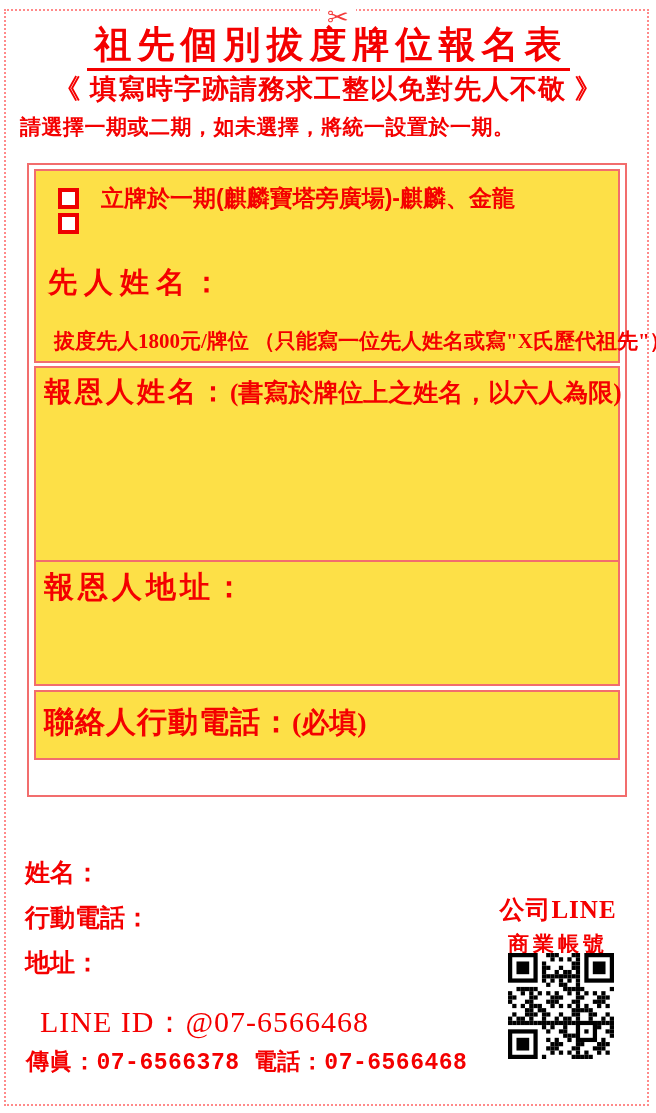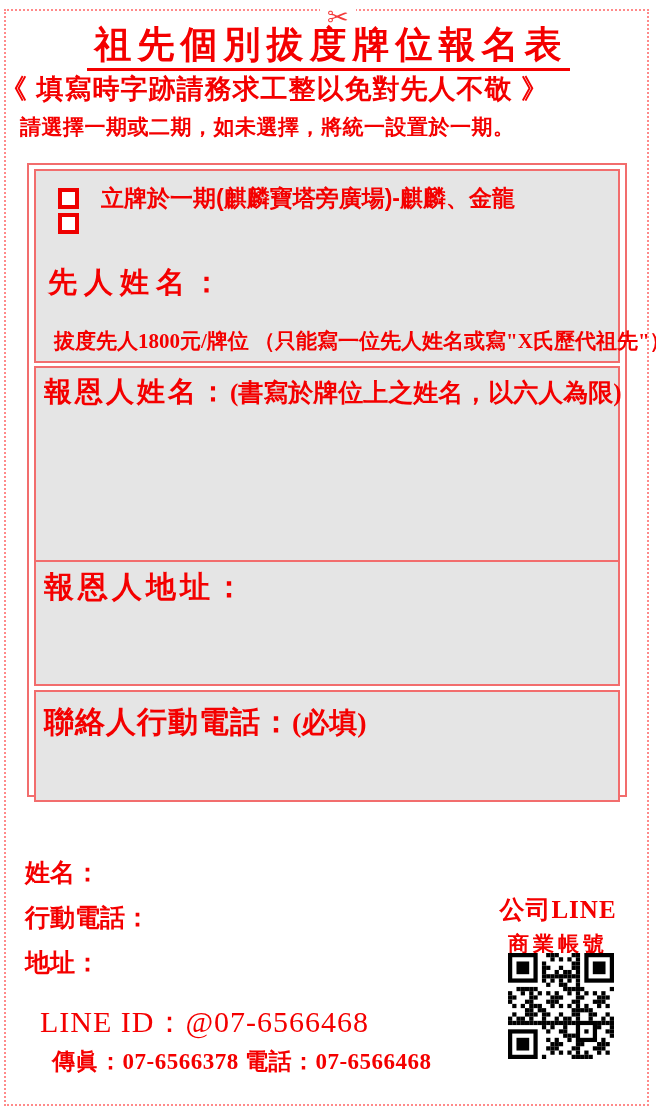--- a/index.html
+++ b/index.html
@@ -6,31 +6,31 @@
   .page{position:relative;width:656px;height:1113px;background:#ffffff;overflow:hidden;
         font-family:"Liberation Serif",serif;color:#f40000;}
   .abs{position:absolute;}
   
   .cutline{left:4px;top:9px;width:645px;height:1097px;border:2px dotted #ff8a8a;box-sizing:border-box;}
   .scissors{left:314px;top:-6px;font-size:26px;line-height:1;color:#f43b3b;background:#fff;padding:0 7px;}
   
   .title-wrap{left:0;top:24px;width:656px;text-align:center;}
   .title{display:inline-block;font-weight:bold;font-size:37px;letter-spacing:6px;
          border-bottom:3px solid #f40000;padding:0 2px 1px 8px;line-height:1.15;text-align:right;}
-  .subtitle{left:0;top:71px;width:656px;text-align:left;font-family:"Liberation Sans",sans-serif;
+  .subtitle{left:0;top:71px;width:656px;text-align:center;font-family:"Liberation Sans",sans-serif;
             font-weight:900;font-size:27px;letter-spacing:1px;}
   .instruction{left:20px;top:113px;width:630px;font-family:"Liberation Sans",sans-serif;
                font-weight:900;font-size:21px;letter-spacing:0.5px;}
   
   .outerbox{left:27px;top:163px;width:600px;height:634px;border:2px solid #f26d6d;box-sizing:border-box;}
-  .ibox{position:absolute;left:5px;width:586px;border:2px solid #f26d6d;box-sizing:border-box;background:#e5e5e5;}
+  .ibox{position:absolute;left:5px;width:586px;border:2px solid #f26d6d;box-sizing:border-box;background:#fde047;}
   .box1{top:4px;height:194px;}
   .box2{top:201px;height:231px;}
   .box3{top:395px;height:126px;}
-  .box4{top:525px;height:112px;padding-left:22px;}
+  .box4{top:525px;height:70px;padding-left:22px;}
   .cbrow{position:absolute;left:22px;display:flex;align-items:center;gap:22px;}
   .cbrow.r1{top:12px;} .cbrow.r2{top:42px;}
   .cb{width:21px;height:21px;border:4px solid #ee0000;box-sizing:border-box;background:#fff;flex:0 0 auto;}
   .cblabel{font-family:"Liberation Sans",sans-serif;font-weight:900;font-size:23px;white-space:nowrap;}
   .deceased-label{position:absolute;left:12px;top:92px;font-weight:bold;font-size:29px;letter-spacing:7px;}
   .price-note{position:absolute;left:18px;top:156px;font-weight:bold;font-size:21px;white-space:nowrap;}
   .box-heading{position:absolute;left:8px;top:5px;font-weight:bold;white-space:nowrap;}
   .h2main{font-size:28px;letter-spacing:3px;} .h2note{font-size:25px;letter-spacing:0;}
   .h3main{font-size:30px;letter-spacing:4px;}
   .h4main{font-size:30px;letter-spacing:1px;} .h4note{font-size:28px;}
@@ -41,21 +41,21 @@
   .invoice-required{font-family:"Liberation Serif",serif;font-weight:bold;font-size:21px;
                     letter-spacing:4px;vertical-align:4px;margin-left:8px;}
   .fld{font-family:"Liberation Sans",sans-serif;font-weight:900;font-size:25px;left:25px;white-space:nowrap;}
   .fld1{top:856px;} .fld2{top:901px;} .fld3{top:946px;}
   .line-acct{left:498px;top:893px;width:120px;text-align:center;font-weight:bold;}
   .line-acct .l1{font-size:25px;letter-spacing:1px;}
   .line-acct .l2{font-size:21px;letter-spacing:4px;margin-top:4px;}
   .qr{left:508px;top:953px;width:106px;height:106px;}
   .qr svg{display:block;width:106px;height:106px;}
   .line-id{left:40px;top:1002px;font-size:30px;font-weight:500;letter-spacing:1px;white-space:nowrap;}
-  .fax-line{left:52px;top:1046px;font-size:23px;font-weight:bold;letter-spacing:0.5px;white-space:nowrap;}
+  .fax-line{left:26px;top:1046px;font-size:23px;font-weight:bold;letter-spacing:0.5px;white-space:nowrap;font-family:Liberation Mono, monospace;}
 </style>
 </head>
 <body>
 
 <div class="page">
 
   <div class="abs cutline">
     <span class="abs scissors">✂</span>
   </div>
 

